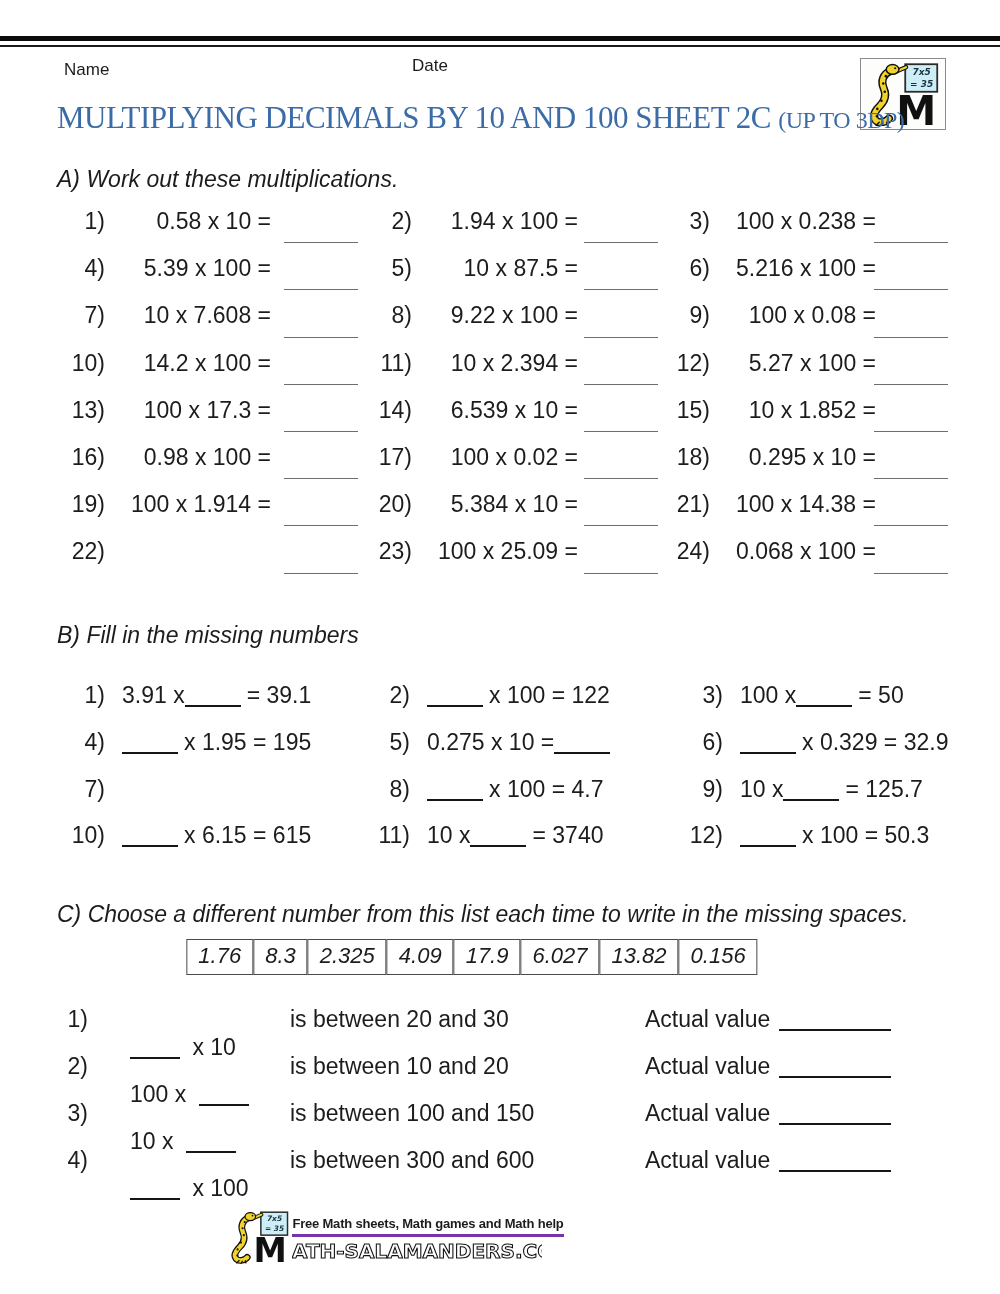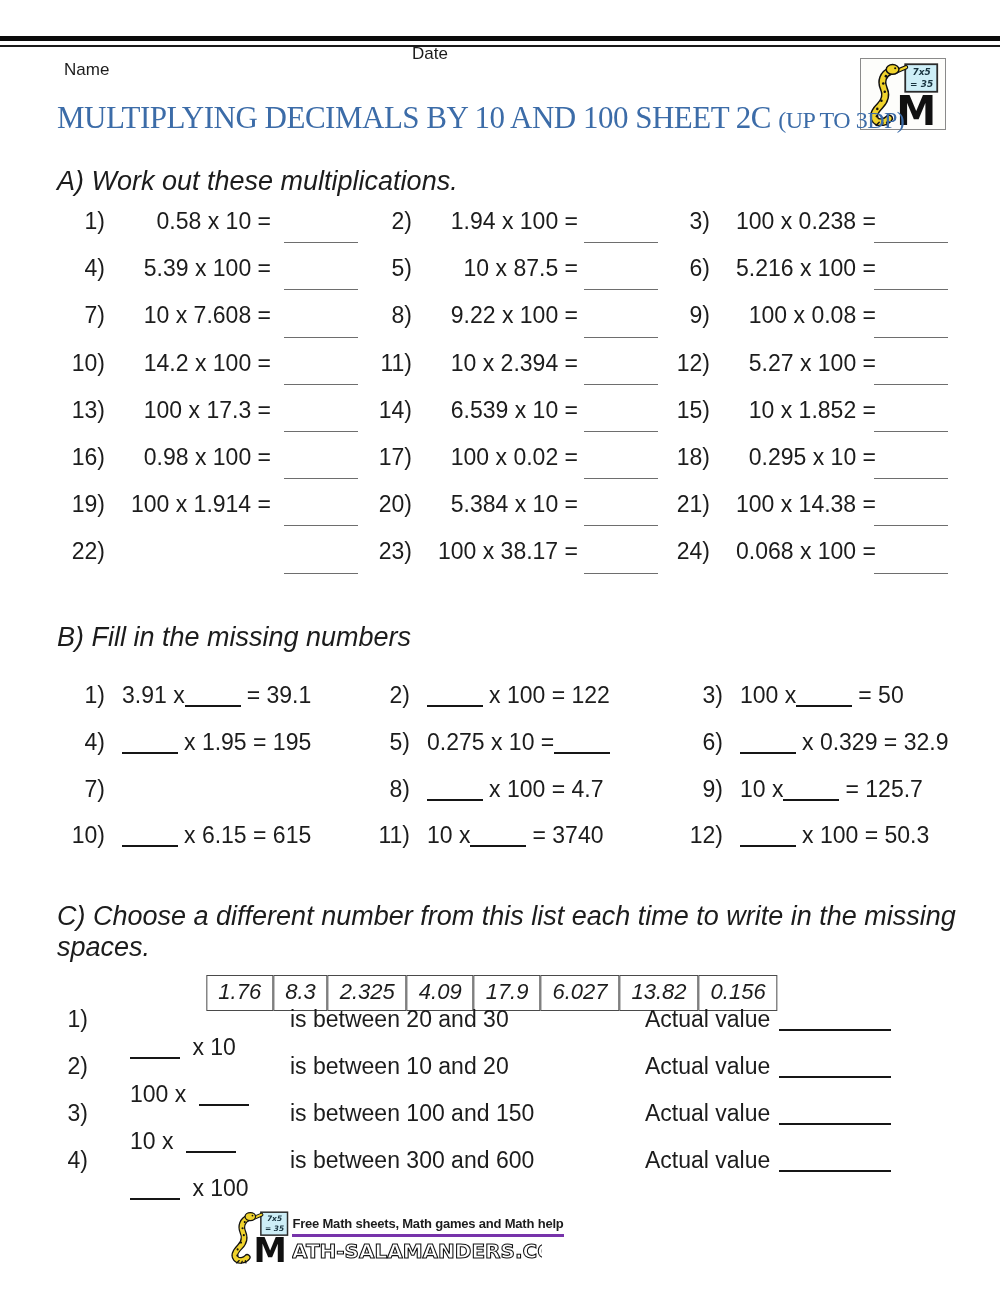--- a/index.html
+++ b/index.html
@@ -7,29 +7,29 @@
     width:1000px;height:1294px;background:#ffffff;
     font-family:"Liberation Sans",sans-serif;color:#1c1c1c;
     position:relative;overflow:hidden;
   }
   .abs{position:absolute;}
   
   .rule-thick{left:0;top:36px;width:1000px;height:5px;background:#0b0b0b;}
   .rule-thin{left:0;top:45px;width:1000px;height:2px;background:#1a1a1a;}
   
   .name-label{left:64px;top:60px;font-size:17px;}
-  .date-label{left:412px;top:44px;font-size:17px;}
+  .date-label{left:412px;top:56px;font-size:17px;}
   .logo-box{left:860px;top:58px;width:84px;height:70px;border:1px solid #8a8a8a;background:#fdfdfb;
     display:flex;align-items:center;justify-content:center;}
   
   .title{left:57px;top:100px;width:900px;font-family:"Liberation Serif",serif;color:#3c6ca8;
     font-size:31px;letter-spacing:-0.5px;white-space:nowrap;}
   .title .suffix{font-size:24px;}
   
-  .sec-head{left:57px;font-size:27px;font-style:italic;font-weight:500;}
+  .sec-head{left:57px;font-size:23px;font-style:italic;font-weight:500;}
   #a-head{top:166px;}
   #b-head{top:622px;}
   #c-head{top:901px;width:920px;}
   
   .a-col{top:208px;}
   #a-col-0{left:35px;width:323px;}
   #a-col-1{left:342px;width:316px;}
   #a-col-2{left:640px;width:308px;}
   .a-cell{position:relative;height:47.2px;display:flex;font-size:23px;}
   .pnum{width:70px;text-align:right;flex:none;}
@@ -39,21 +39,21 @@
   .b-col{top:682px;}
   #b-col-0{left:35px;width:300px;}
   #b-col-1{left:340px;width:300px;}
   #b-col-2{left:653px;width:320px;}
   .b-cell{height:46.8px;display:flex;font-size:23px;white-space:nowrap;}
   .b-cell .pbody{margin-left:17px;}
   .u-blank{display:inline-block;width:56px;height:20px;border-bottom:2.2px solid #161616;
     margin:0 6px -4px 6px;}
   .u-blank:first-child{margin-left:0;}
   
-  .c-table{top:939px;left:492px;transform:translateX(-50%);display:flex;margin-top:36px;}
+  .c-table{top:939px;left:472px;transform:translateX(-50%);display:flex;}
   .c-table .cell{border:1.6px solid #4a4a4a;background:#fff;font-size:22px;font-style:italic;
     padding:3px 11px 5px 11px;white-space:nowrap;}
   #c-rows{top:1006px;left:30px;}
   .c-row{height:47px;display:flex;font-size:23px;white-space:nowrap;align-items:flex-start;}
   .c-row .cnum{width:58px;text-align:right;flex:none;}
   .c-row .cexpr{margin-left:42px;width:160px;flex:none;margin-top:28px;}
   .c-row .cbetween{width:355px;flex:none;}
   .c-expr-blank{display:inline-block;width:50px;height:20px;border-bottom:2.2px solid #161616;
     margin:0 6px -4px 0;}
   .c-expr-blank.after{margin:0 0 -4px 6px;}
@@ -186,21 +186,21 @@
       <span class="pexpr">100 x 0.02 =</span>
       <span class="a-blank"></span>
     </div>
     <div class="a-cell">
       <span class="pnum">20)</span>
       <span class="pexpr">5.384 x 10 =</span>
       <span class="a-blank"></span>
     </div>
     <div class="a-cell">
       <span class="pnum">23)</span>
-      <span class="pexpr">100 x 38.17 =</span>
+      <span class="pexpr">100 x 25.09 =</span>
       <span class="a-blank"></span>
     </div>
   </div>
 <div class="abs a-col" id="a-col-2">
     <div class="a-cell">
       <span class="pnum">3)</span>
       <span class="pexpr">100 x 0.238 =</span>
       <span class="a-blank"></span>
     </div>
     <div class="a-cell">

